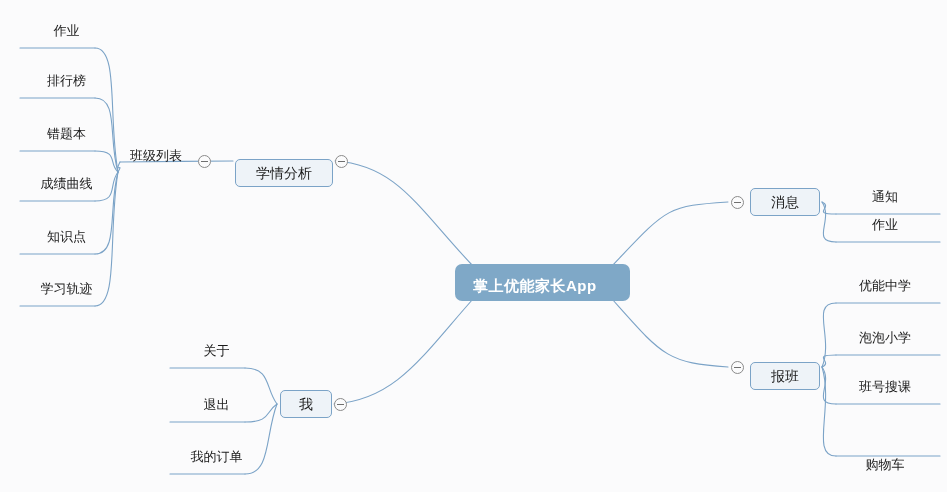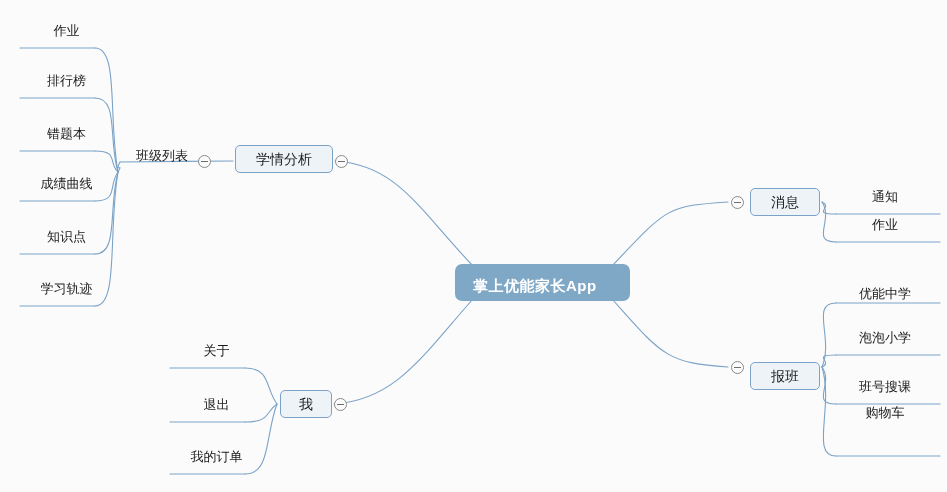--- a/index.html
+++ b/index.html
@@ -49,21 +49,20 @@
     font-size: 14px;
     padding: 5px 13px;
     text-align: center;
   }
 
   
   .text-node {
     color: #1a1a1a;
     font-size: 13px;
     padding: 2px 2px;
-    text-align: right;
   }
 
   
   .leaf-node {
     color: #1a1a1a;
     font-size: 13px;
     padding: 0 4px 2px 4px;
     text-align: center;
   }
 
@@ -126,21 +125,21 @@
       <path d="M 836 355 L 940 355" fill="none" stroke="#7ba3c7" stroke-width="1.1" stroke-linecap="round"></path>
       <path d="M 836 355 C 810 355, 834 361.6, 822 367" fill="none" stroke="#7ba3c7" stroke-width="1.1" stroke-linecap="round"></path>
       <path d="M 836 404 L 940 404" fill="none" stroke="#7ba3c7" stroke-width="1.1" stroke-linecap="round"></path>
       <path d="M 836 404 C 810 404, 834 383.65, 822 367" fill="none" stroke="#7ba3c7" stroke-width="1.1" stroke-linecap="round"></path>
       <path d="M 836 456 L 940 456" fill="none" stroke="#7ba3c7" stroke-width="1.1" stroke-linecap="round"></path>
       <path d="M 836 456 C 810 456, 834 407.05, 822 367" fill="none" stroke="#7ba3c7" stroke-width="1.1" stroke-linecap="round"></path>
     </svg>
 
   <div id="node-layer">
       <div class="node root-node" style="left: 455px; top: 264px; width: 175px; height: 37px; line-height: 25px;">掌上优能家长App</div>
-      <div class="node box-node" style="left: 235px; top: 145px; width: 98px; height: 28px; line-height: 16px;">学情分析</div>
+      <div class="node box-node" style="left: 235px; top: 159px; width: 98px; height: 28px; line-height: 16px;">学情分析</div>
       <div class="toggle" style="left: 335px; top: 155px;"></div>
       <div class="node text-node" style="left: 128px; top: 150px; width: 62px; height: 20px; line-height: 8px;">班级列表</div>
       <div class="toggle" style="left: 198px; top: 155px;"></div>
       <div class="node" style="left: 20px; top: 22px; width: 93px;">
         <div class="leaf-node">作业</div>
       </div>
       <div class="node" style="left: 20px; top: 72px; width: 93px;">
         <div class="leaf-node">排行榜</div>
       </div>
       <div class="node" style="left: 20px; top: 125px; width: 93px;">
@@ -169,27 +168,27 @@
       <div class="node box-node" style="left: 750px; top: 188px; width: 70px; height: 28px; line-height: 16px;">消息</div>
       <div class="toggle" style="left: 731px; top: 196px;"></div>
       <div class="node" style="left: 830px; top: 188px; width: 110px;">
         <div class="leaf-node">通知</div>
       </div>
       <div class="node" style="left: 830px; top: 216px; width: 110px;">
         <div class="leaf-node">作业</div>
       </div>
       <div class="node box-node" style="left: 750px; top: 353px; width: 70px; height: 28px; line-height: 16px; margin-top: 9px;">报班</div>
       <div class="toggle" style="left: 731px; top: 361px;"></div>
-      <div class="node" style="left: 830px; top: 277px; width: 110px; margin-top: 8px;">
+      <div class="node" style="left: 830px; top: 277px; width: 110px;">
         <div class="leaf-node">优能中学</div>
       </div>
       <div class="node" style="left: 830px; top: 329px; width: 110px;">
         <div class="leaf-node">泡泡小学</div>
       </div>
       <div class="node" style="left: 830px; top: 378px; width: 110px;">
         <div class="leaf-node">班号搜课</div>
       </div>
-      <div class="node" style="left: 830px; top: 404px; width: 110px; font-family: Liberation Mono, monospace;">
+      <div class="node" style="left: 830px; top: 456px; width: 110px; font-family: Liberation Mono, monospace;">
         <div class="leaf-node">购物车</div>
       </div>
     </div>
 
 </div>
 
 </body></html>

